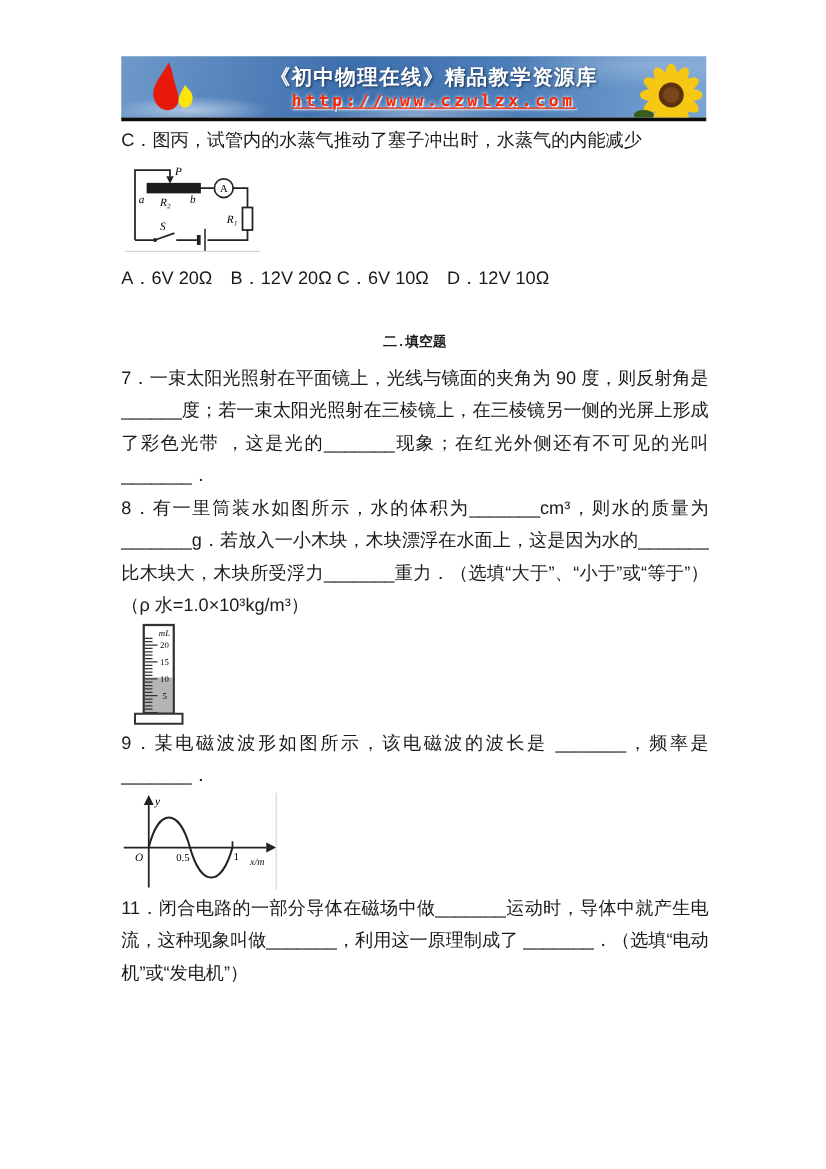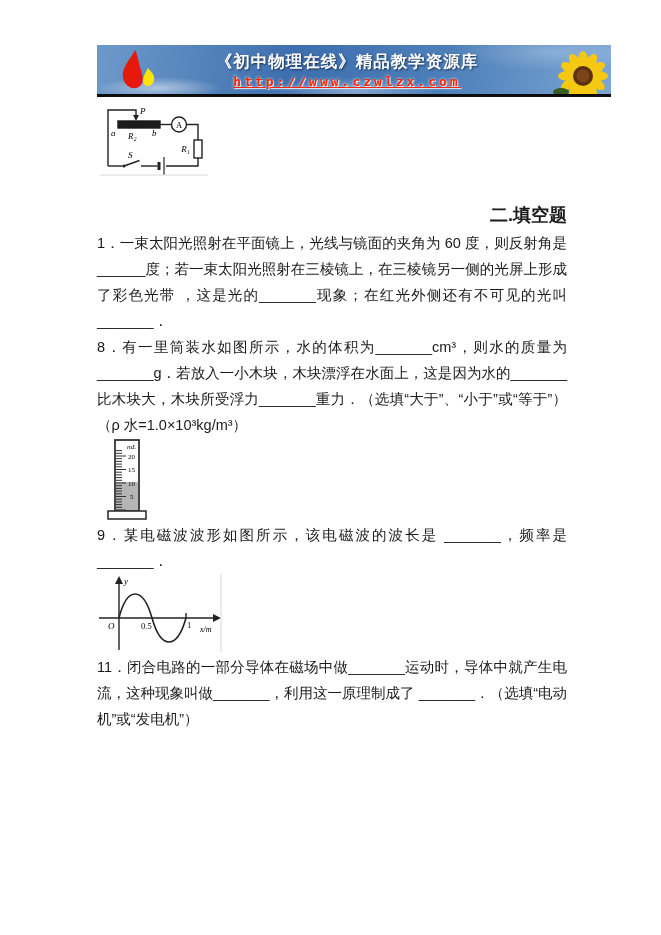--- a/index.html
+++ b/index.html
@@ -11,21 +11,20 @@
   }
   
   .banner{
     position:absolute;left:97px;top:45px;width:468px;height:49px;
     border-bottom:3px solid #0c0c0c;
     background:
       radial-gradient(ellipse 90px 16px at 12% 88%, rgba(255,255,255,.50), transparent 70%),
       radial-gradient(ellipse 120px 20px at 50% 95%, rgba(255,255,255,.35), transparent 70%),
       radial-gradient(ellipse 140px 26px at 88% 15%, rgba(255,255,255,.22), transparent 70%),
       linear-gradient(100deg,#6e9aca 0%,#3e6fae 38%,#4d7fb9 68%,#7ba6d4 100%);
-    padding-left: 46px;
   }
   .banner-text{
     position:absolute;left:100px;top:3px;width:300px;height:44px;
     display:flex;flex-direction:column;align-items:center;justify-content:center;
   }
   .banner-title{
     font-size:16.5px;font-weight:bold;color:#ffffff;letter-spacing:1px;
     white-space:nowrap;text-shadow:1px 1px 2px rgba(20,40,70,.85);
     font-family:"Liberation Serif","DejaVu Serif",serif;
   }
@@ -38,21 +37,21 @@
   .banner-logo{position:absolute;left:18px;top:3px;}
   .banner-flower{position:absolute;right:2px;top:5px;}
   
   .content{
     position:absolute;left:97px;top:100px;width:470px;
     font-size:14.5px;line-height:26px;text-align:justify;
   }
   .content p{margin:0;}
   .q-options{margin-top:8px !important;text-align:left;}
   .section-heading{
-    margin-top:26px !important;font-weight:bold;font-size:18px;text-align:right;
+    margin-top:26px !important;font-weight:bold;font-size:11px;text-align:center;font-family:Liberation Mono, monospace;
   }
   .q7{margin-top:2px !important;}
   .q10{margin-top:6px !important;}
   .fig{position:relative;}
   .fig-circuit{height:74px;margin-top:2px;padding-left:3px;}
   .fig-cylinder{height:84px;padding-left:2px;}
   .fig-wave{height:80px;}
   .svg-label{font-family:"Liberation Serif","DejaVu Serif",serif;font-style:italic;}
   .svg-num{font-family:"Liberation Serif","DejaVu Serif",serif;}
 </style>
@@ -88,20 +87,21 @@
         </g>
         <ellipse cx="-22" cy="16" rx="8" ry="4" fill="#3a5c20"></ellipse>
         <circle cx="0" cy="0" r="10" fill="#5d3110"></circle>
         <circle cx="0" cy="0" r="6.5" fill="#7a451a"></circle>
       </g>
     </svg>
   </div>
 
   <div class="content">
 
+    <p>C．图丙，试管内的水蒸气推动了塞子冲出时，水蒸气的内能减少</p>
 
     <div class="fig fig-circuit">
       <svg width="110" height="74" viewBox="0 0 110 74">
         <g stroke="#222" stroke-width="1.4" fill="none">
 
           <path d="M8,64 L8,8 L36,8 L36,13"></path>
 
           <path d="M33,13 L39,13 L36,19 Z" fill="#222" stroke="none"></path>
 
           <rect x="18" y="19" width="42" height="7" fill="#1c1c1c" stroke="#1c1c1c"></rect>
@@ -126,24 +126,25 @@
         <text class="svg-label" x="28" y="37" font-size="9">R₂</text>
         <text class="svg-label" x="52" y="34" font-size="9">b</text>
         <text class="svg-num" x="79" y="25.5" font-size="8.5" text-anchor="middle">A</text>
         <text class="svg-label" x="90" y="50" font-size="9" text-anchor="end">R₁</text>
         <text class="svg-label" x="28" y="56" font-size="9">S</text>
 
         <path d="M0,73 L108,73" stroke="#d8d8d8" stroke-width="1"></path>
       </svg>
     </div>
 
+    <p class="q-options">A．6V 20Ω　B．12V 20Ω C．6V 10Ω　D．12V 10Ω</p>
 
     <p class="section-heading">二.填空题</p>
 
-    <p class="q7">1．一束太阳光照射在平面镜上，光线与镜面的夹角为 60 度，则反射角是______度；若一束太阳光照射在三棱镜上，在三棱镜另一侧的光屏上形成了彩色光带 ，这是光的_______现象；在红光外侧还有不可见的光叫 _______．</p>
+    <p class="q7">7．一束太阳光照射在平面镜上，光线与镜面的夹角为 90 度，则反射角是______度；若一束太阳光照射在三棱镜上，在三棱镜另一侧的光屏上形成了彩色光带 ，这是光的_______现象；在红光外侧还有不可见的光叫 _______．</p>
     <p>8．有一里筒装水如图所示，水的体积为_______cm³，则水的质量为 _______g．若放入一小木块，木块漂浮在水面上，这是因为水的_______比木块大，木块所受浮力_______重力．（选填“大于”、“小于”或“等于”）（ρ 水=1.0×10³kg/m³）</p>
 
     <div class="fig fig-cylinder">
       <svg width="60" height="84" viewBox="0 0 60 84">
 
         <rect x="17" y="44" width="22" height="28.5" fill="#b5b5b5"></rect>
 
         <rect x="16" y="2" width="24" height="71" fill="none" stroke="#333" stroke-width="1.8"></rect>
 
         <rect x="9" y="73" width="38" height="8" fill="#fff" stroke="#333" stroke-width="1.6"></rect>

